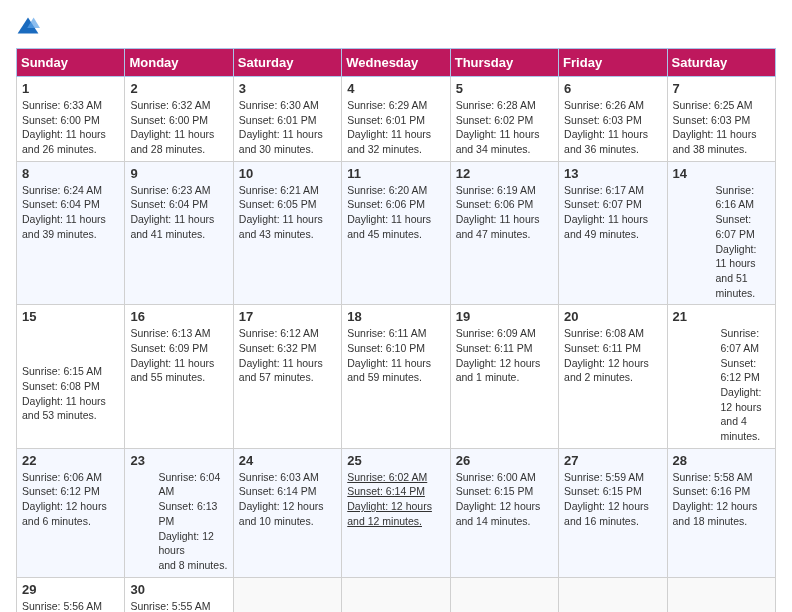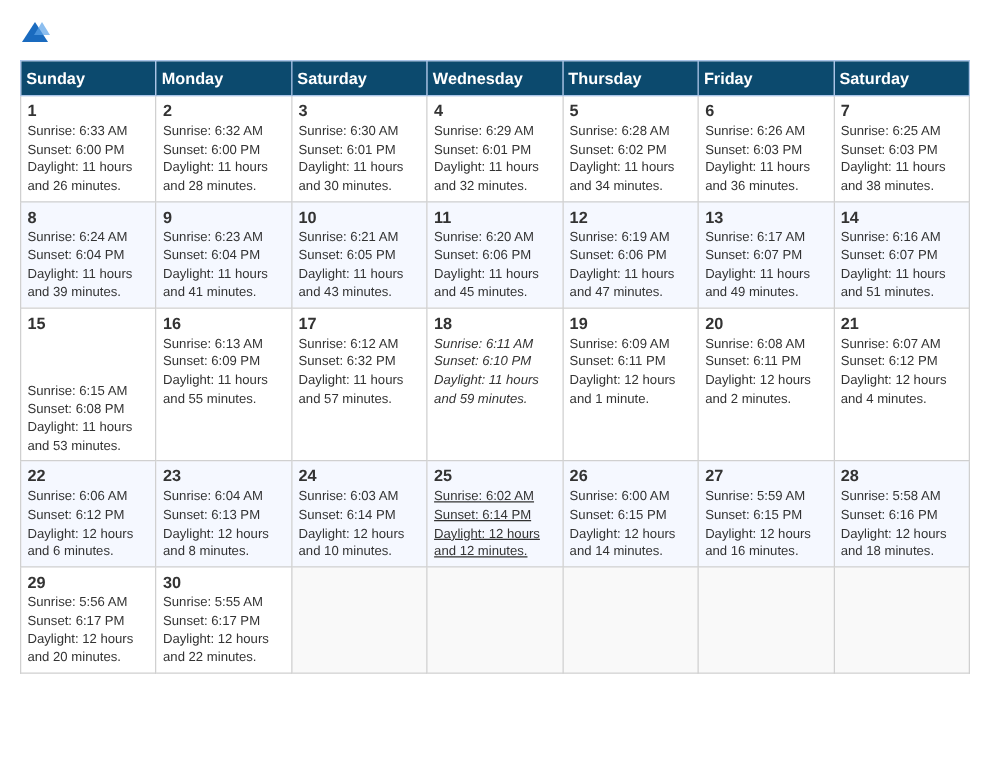--- a/index.html
+++ b/index.html
@@ -50,21 +50,21 @@
     }
     .title-location {
       font-size: 15px;
       color: #555;
     }
     .calendar {
       width: 100%;
       border-collapse: collapse;
     }
     .calendar th {
-      background: #0c4a6e;
+      background: #be185d;
       color: #fff;
       font-size: 13px;
       font-weight: bold;
       padding: 6px 4px;
       text-align: left;
       border: 1px solid #aac4e8;
     }
     .calendar td {
       vertical-align: top;
       border: 1px solid #d0d0d0;
@@ -218,21 +218,21 @@
         </td>
         <td>
           <span class="day-number">13</span>
           <div class="day-info" style="white-space: pre-line;">Sunrise: 6:17 AM
 Sunset: 6:07 PM
 Daylight: 11 hours
 and 49 minutes.</div>
         </td>
         <td>
           <span class="day-number">14</span>
-          <div class="day-info" style="white-space: pre-line;">Sunrise: 6:16 AM
+          <div class="day-info" style="white-space: pre-line; margin-left: 43px;">Sunrise: 6:16 AM
 Sunset: 6:07 PM
 Daylight: 11 hours
 and 51 minutes.</div>
         </td>
       </tr>
       <tr>
         <td>
           <span class="day-number">15</span>
           <div class="day-info" style="white-space: pre-line; margin-top: 40px;">Sunrise: 6:15 AM
 Sunset: 6:08 PM
@@ -248,58 +248,58 @@
         </td>
         <td>
           <span class="day-number">17</span>
           <div class="day-info" style="white-space: pre-line;">Sunrise: 6:12 AM
 Sunset: 6:32 PM
 Daylight: 11 hours
 and 57 minutes.</div>
         </td>
         <td>
           <span class="day-number">18</span>
-          <div class="day-info" style="white-space: pre-line; font-style: italic;">Sunrise: 6:11 AM
+          <div class="day-info" style="white-space: pre-line;">Sunrise: 6:11 AM
 Sunset: 6:10 PM
 Daylight: 11 hours
 and 59 minutes.</div>
         </td>
         <td>
           <span class="day-number">19</span>
           <div class="day-info" style="white-space: pre-line;">Sunrise: 6:09 AM
 Sunset: 6:11 PM
 Daylight: 12 hours
 and 1 minute.</div>
         </td>
         <td>
           <span class="day-number">20</span>
           <div class="day-info" style="white-space: pre-line;">Sunrise: 6:08 AM
 Sunset: 6:11 PM
 Daylight: 12 hours
 and 2 minutes.</div>
         </td>
         <td>
           <span class="day-number">21</span>
-          <div class="day-info" style="white-space: pre-line;">Sunrise: 6:07 AM
+          <div class="day-info" style="white-space: pre-line; margin-left: 48px;">Sunrise: 6:07 AM
 Sunset: 6:12 PM
 Daylight: 12 hours
 and 4 minutes.</div>
         </td>
       </tr>
       <tr>
         <td>
           <span class="day-number">22</span>
           <div class="day-info" style="white-space: pre-line;">Sunrise: 6:06 AM
 Sunset: 6:12 PM
 Daylight: 12 hours
 and 6 minutes.</div>
         </td>
         <td>
           <span class="day-number">23</span>
-          <div class="day-info" style="white-space: pre-line;">Sunrise: 6:04 AM
+          <div class="day-info" style="white-space: pre-line; margin-left: 28px;">Sunrise: 6:04 AM
 Sunset: 6:13 PM
 Daylight: 12 hours
 and 8 minutes.</div>
         </td>
         <td>
           <span class="day-number">24</span>
           <div class="day-info" style="white-space: pre-line;">Sunrise: 6:03 AM
 Sunset: 6:14 PM
 Daylight: 12 hours
 and 10 minutes.</div>

